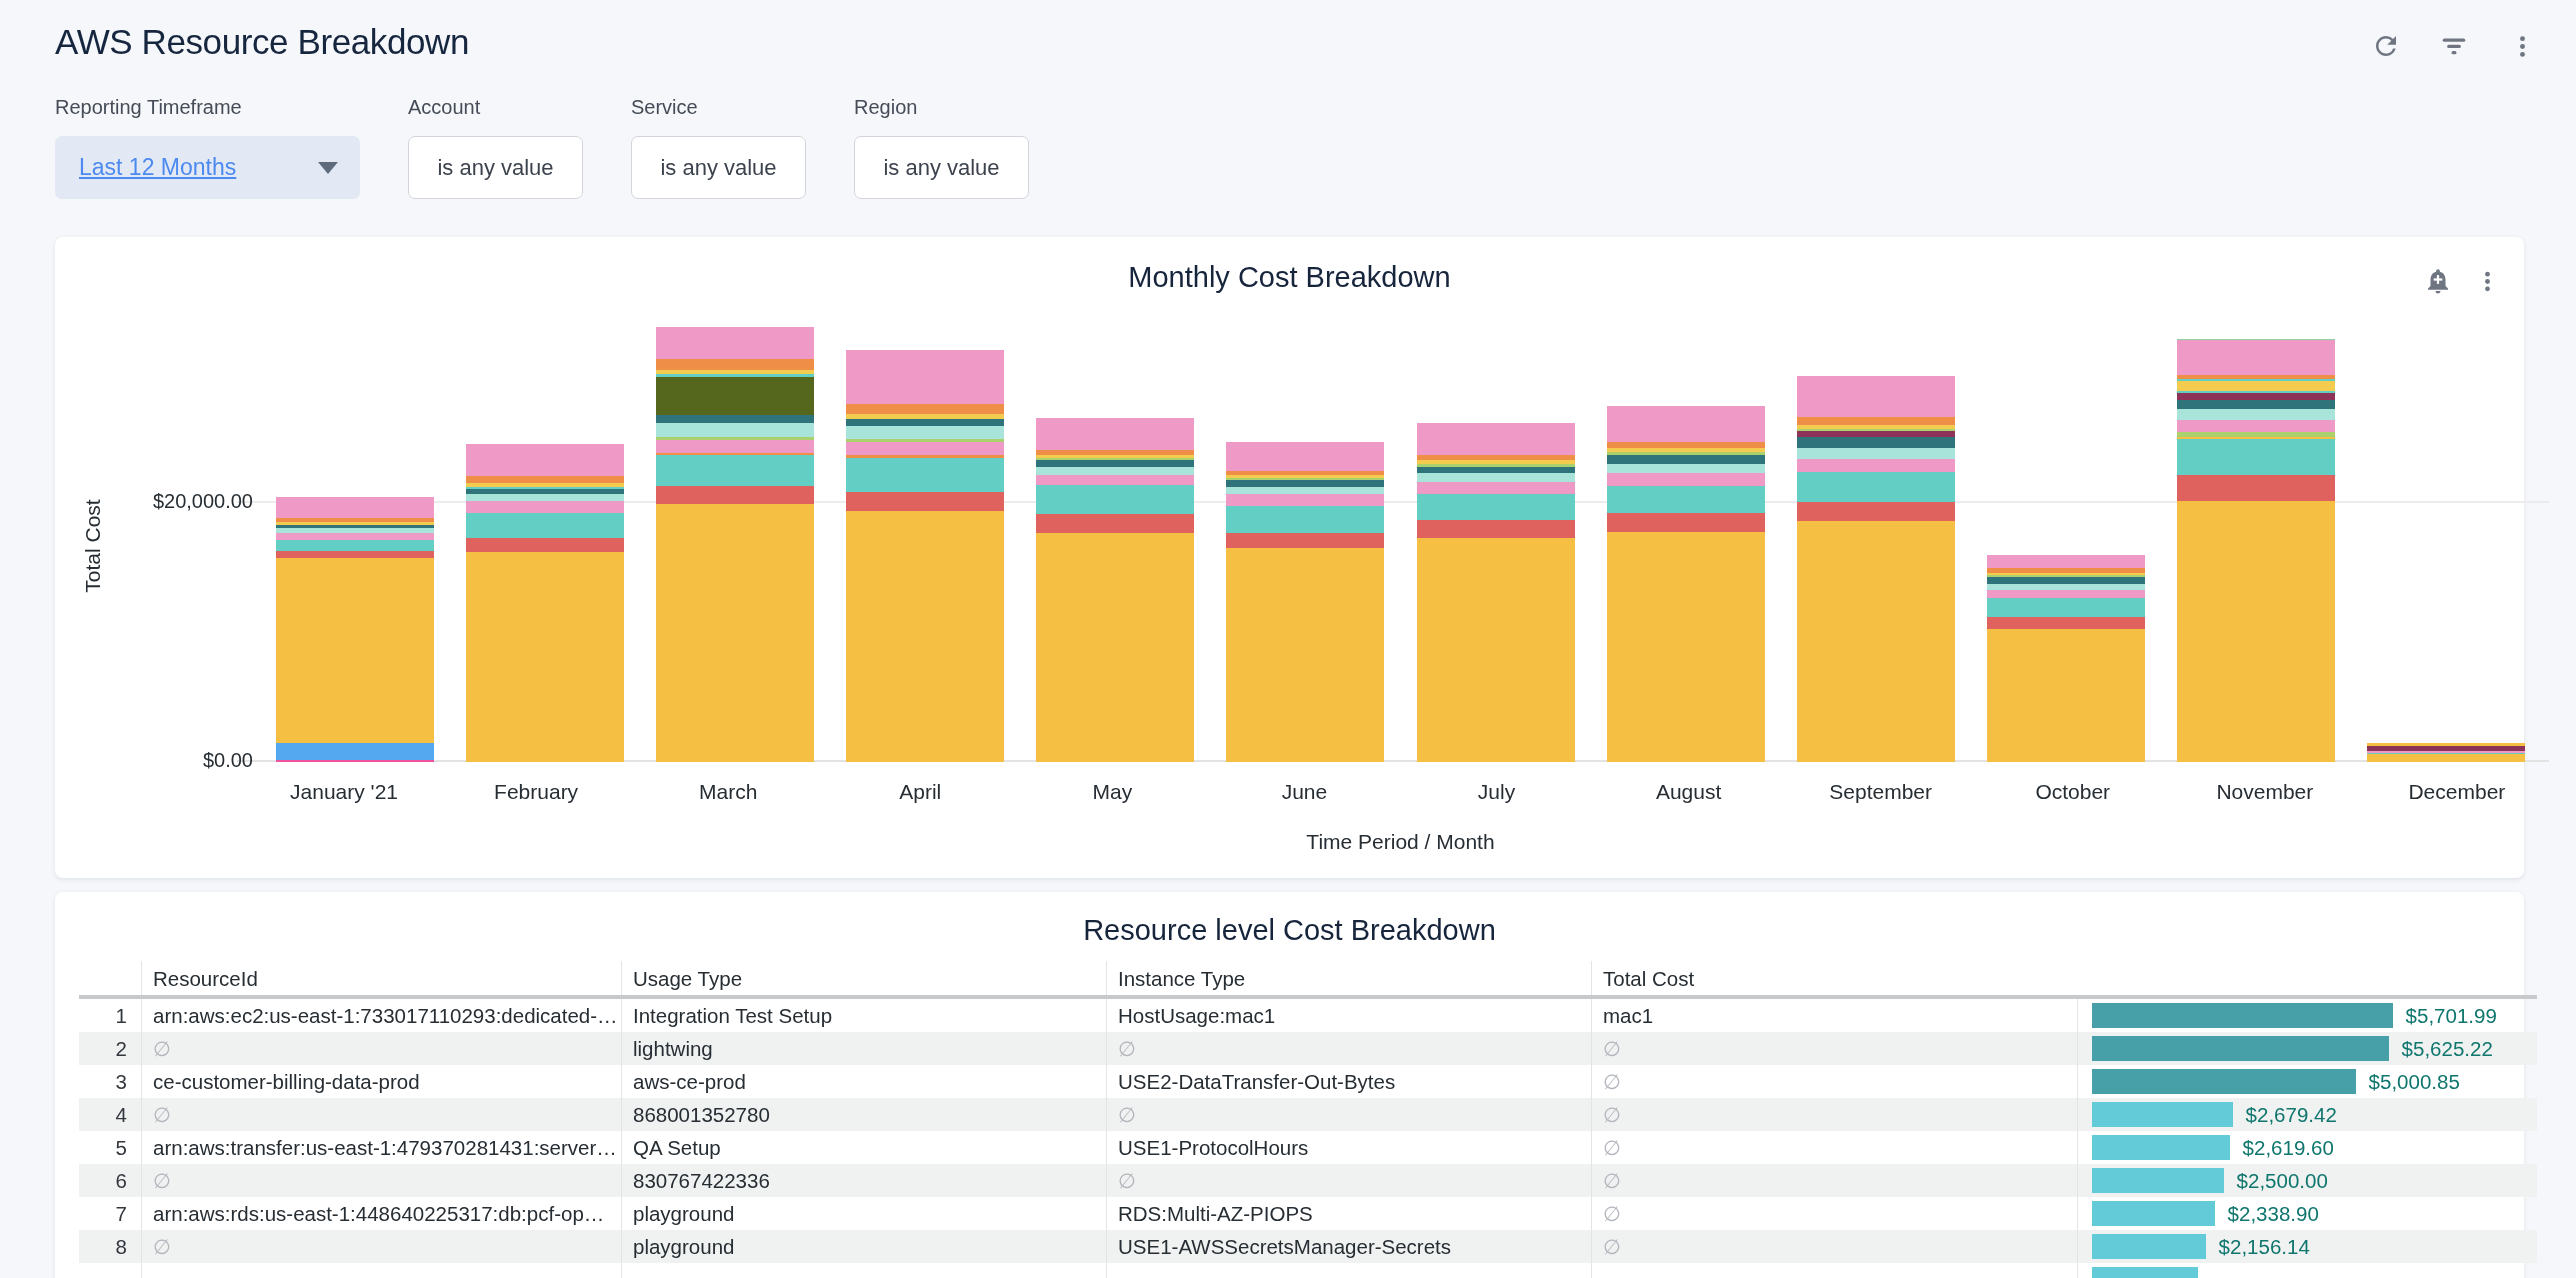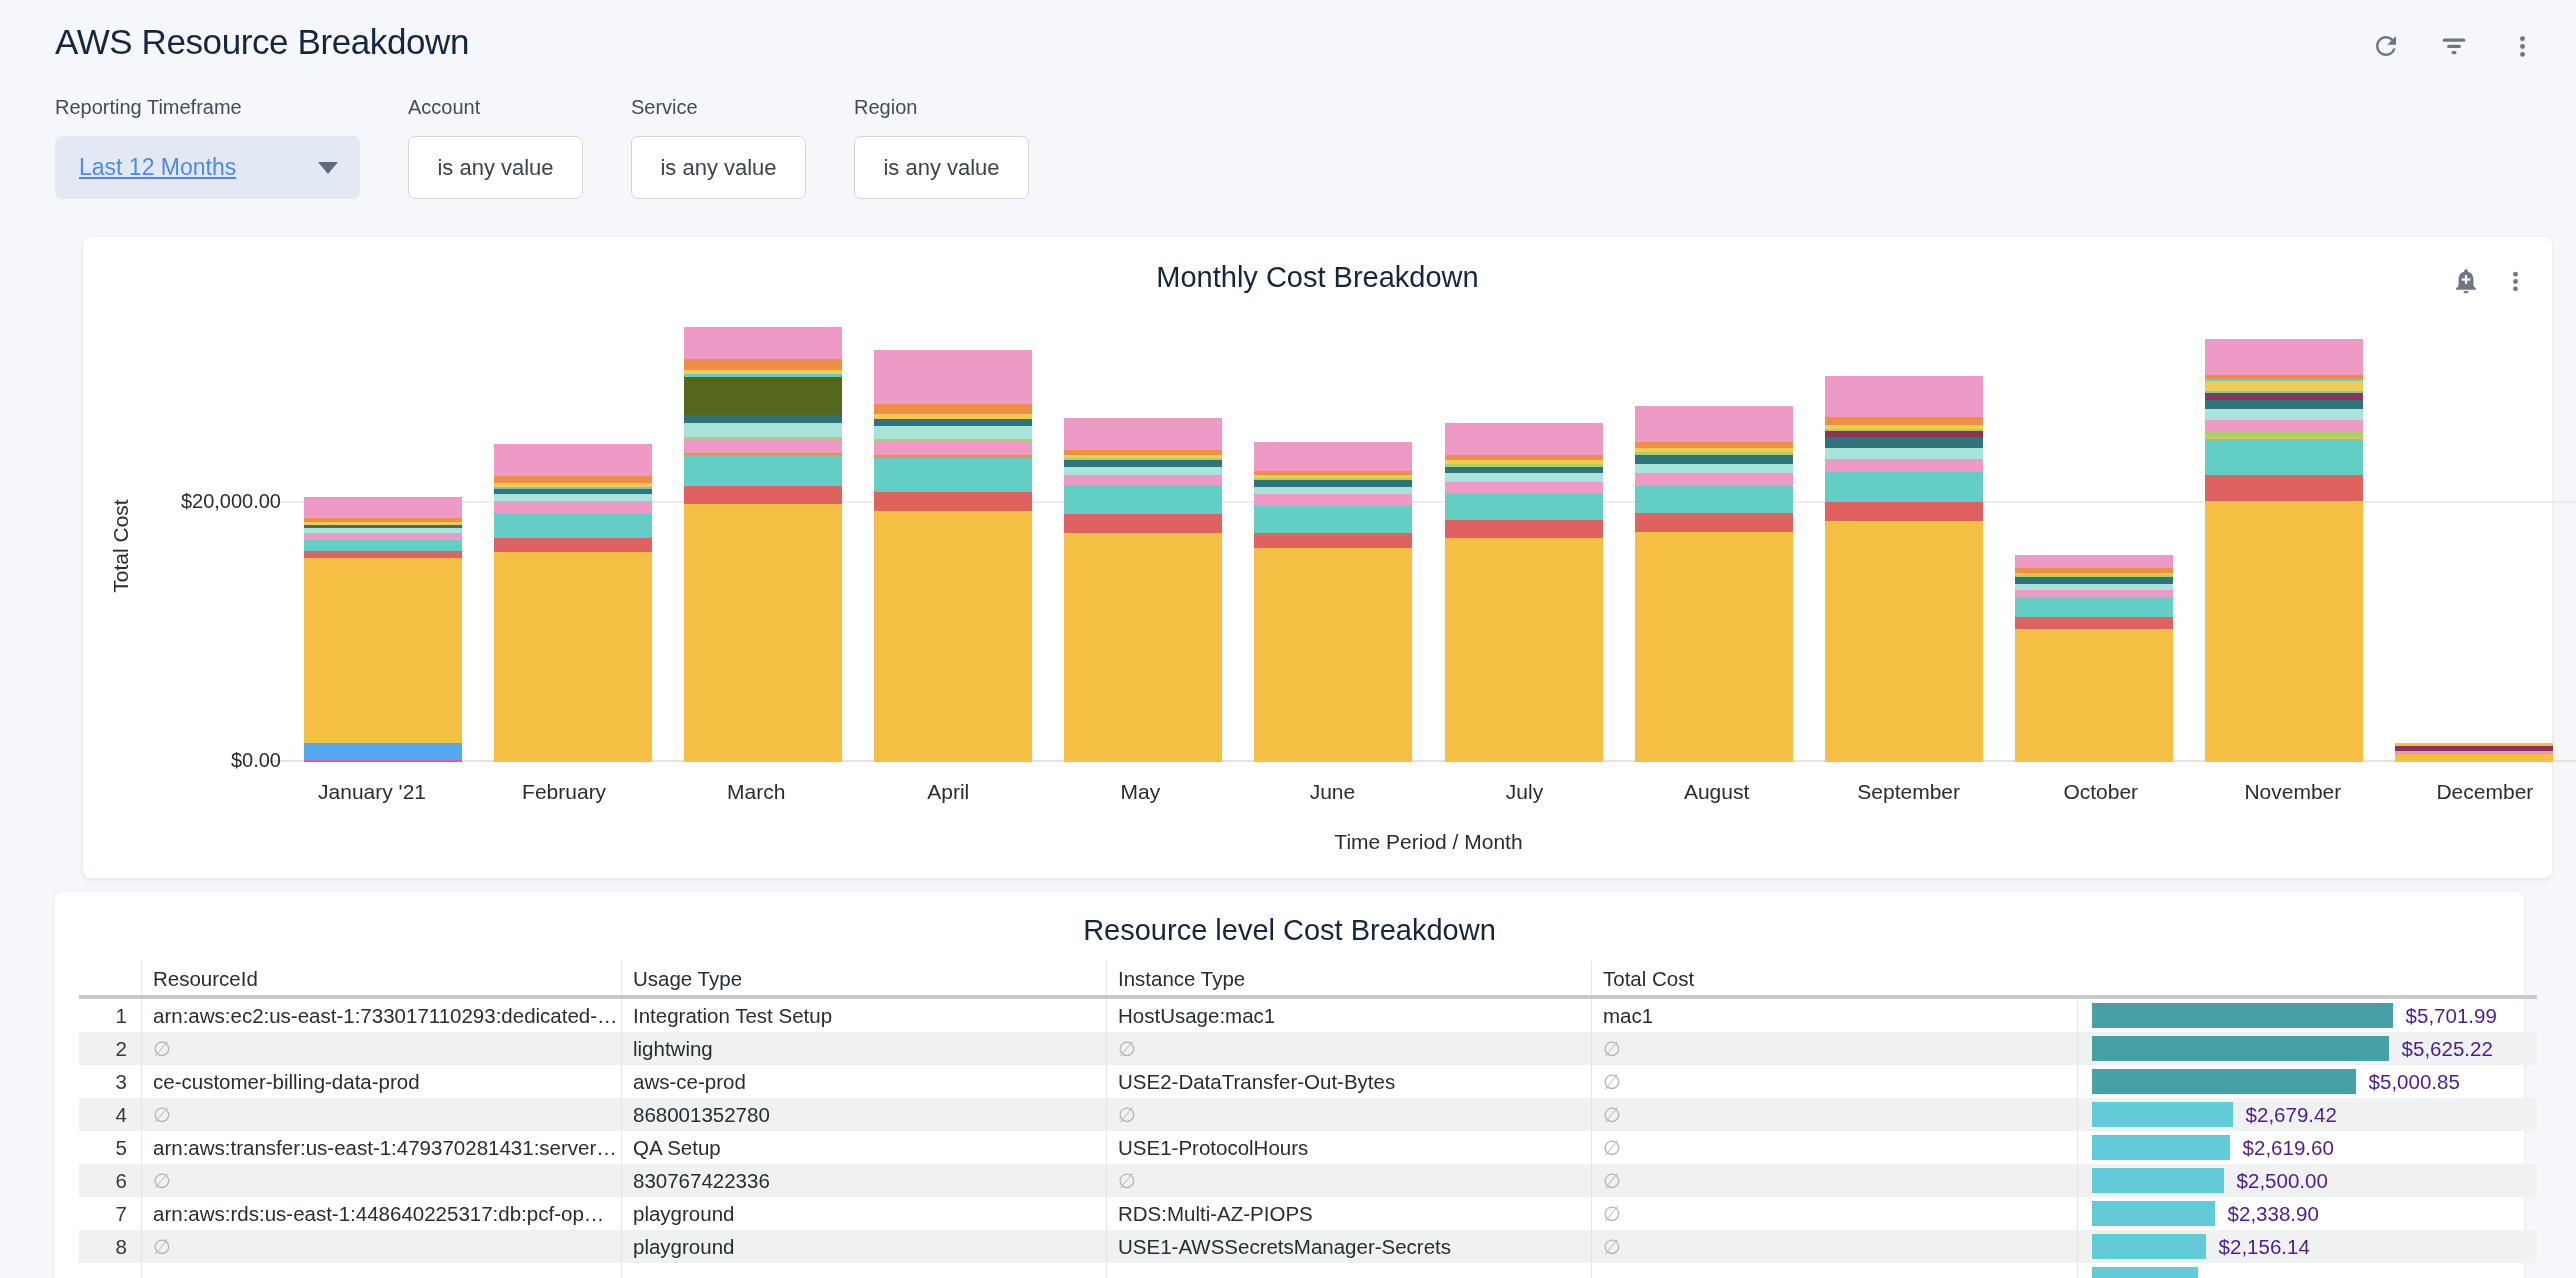--- a/index.html
+++ b/index.html
@@ -36,21 +36,21 @@
   .filter-box {
     min-width:175px; height:63px; background:#ffffff;
     border:1.6px solid #d2d6dc; border-radius:7px;
     display:flex; align-items:center; justify-content:center;
     padding:0 22px; cursor:pointer;
   }
   .filter-box .box-value { font-size:22px; color:#3c434d; }
 
   
   .card { position:absolute; left:55px; width:2469px; background:#ffffff; border-radius:8px; box-shadow:0 1.6px 4.7px rgba(60,64,67,.10); }
-  #chart-card { top:237px; height:641px;margin-left:28px; }
+  #chart-card { top:237px; height:641px; }
   #table-card { top:892px; height:442px; }
   .card-title { text-align:center; font-size:29px; font-weight:500; color:#16243c; }
   #chart-card .card-title { padding-top:24px; }
   #table-card .card-title { padding-top:22px; }
   .card-actions { position:absolute; top:28px; right:20.5px; display:flex; align-items:center; gap:17.4px; }
 
   
   .plot-wrap { position:absolute; left:0; top:0; width:100%; height:100%; }
   .gridline { position:absolute; left:182px; width:2312px; height:2.4px; background:#ececec; }
   .gridline.zero { background:#e3e3e3; }
@@ -76,21 +76,21 @@
   .t-row.shade { background:#f0f1f1; }
   .t-cell {
     font-size:20.5px; color:#262d33; line-height:33px; padding-left:11px;
     white-space:nowrap; overflow:hidden; border-left:1.6px solid #e3e4e6;
   }
   .t-head .t-cell { line-height:36px; }
   .t-cell.num { border-left:none; text-align:right; padding-right:14px; padding-left:0; color:#33383f; }
   .t-cell .null-val { color:#b2b6bc; }
   .t-cell.cost { display:flex; align-items:center; gap:12.6px; padding-left:14px; }
   .cost-bar { height:25px; flex:none; }
-  .cost-label { font-size:20.5px; color:#4c1d95; line-height:normal; }
+  .cost-label { font-size:20.5px; color:#0f766e; line-height:normal; }
 </style>
 </head>
 <body>
 
 <h1 class="page-title">AWS Resource Breakdown</h1>
 
 <div class="header-actions">
   <div class="icon-btn">
     <svg width="30" height="30" viewBox="0 0 24 24">
         <path fill="#6f7682" d="M17.65 6.35A7.96 7.96 0 0 0 12 4c-4.42 0-7.99 3.58-7.99 8s3.57 8 7.99 8c3.73 0 6.84-2.55 7.73-6h-2.08a5.99 5.99 0 0 1-5.65 4c-3.31 0-6-2.69-6-6s2.69-6 6-6c1.66 0 3.14.69 4.22 1.78L13 11h7V4l-2.35 2.35z"></path>

